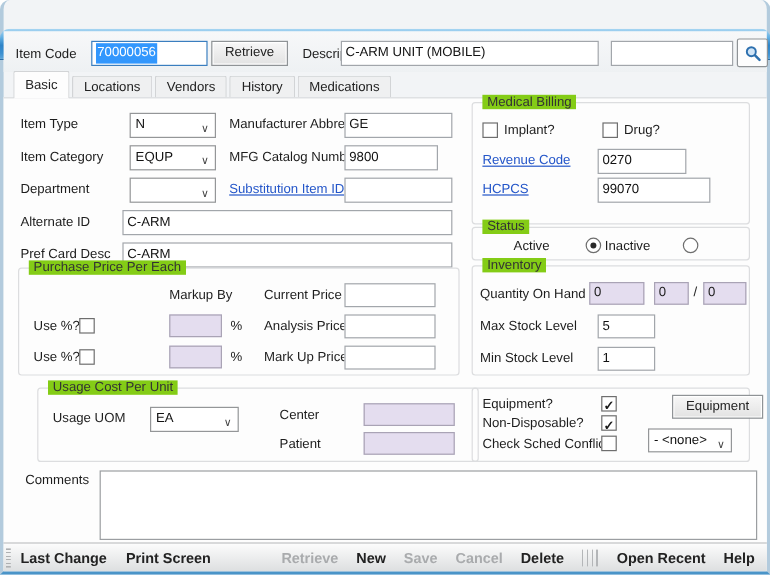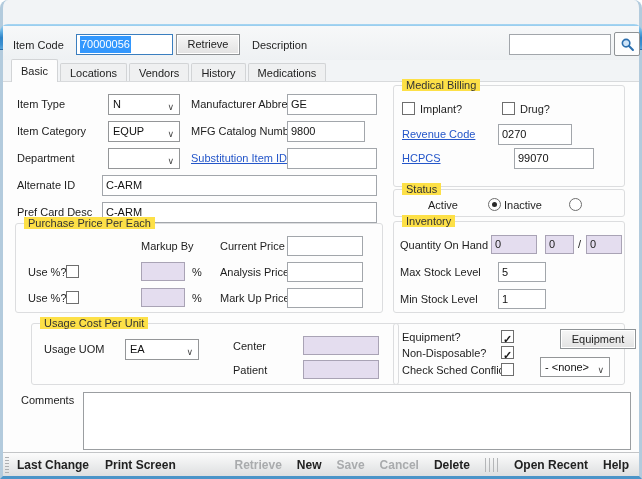--- a/index.html
+++ b/index.html
@@ -38,21 +38,21 @@
   .tabs { position:absolute; left:8px; top:60px; height:22px; display:flex; align-items:flex-end; }
   .tab { font-size:11px; color:#222; background:#eff0f1; border:1px solid #d2d4d6; border-bottom:none;
          border-radius:2px 2px 0 0; padding:3px 9px 2px; margin-right:2px; height:19px; cursor:pointer; }
   .tab.active { background:#fdfdfd; height:23px; padding-top:5px; z-index:3; position:relative; }
 
   
   .page { position:absolute; left:0; right:0; top:81px; bottom:24px; background:#fdfdfd;
           border-top:1px solid #d8dadc; }
 
   .grp { position:absolute; border:1px solid #dcdddf; border-radius:3px; }
-  .gtitle { position:absolute; top:-7px; left:8px; background:#fde047; padding:0 4px; font-size:11px; color:#333; white-space:nowrap; }
+  .gtitle { position:absolute; top:-7px; left:8px; background:#84cc16; padding:0 4px; font-size:11px; color:#333; white-space:nowrap; }
 
   .dd { position:absolute; height:21px; background:#fff; border:1px solid #949698; font-size:11px;
         line-height:19px; padding-left:4px; color:#111; cursor:pointer; }
   .chev { position:absolute; right:5px; top:3px; font-size:9px; color:#444; }
 
   .ro { position:absolute; background:#e4ddef; border:1px solid #a9a3b5; height:19px; font-size:11px;
         line-height:17px; padding-left:3px; color:#222; }
 
   .cb { position:absolute; width:13px; height:13px; background:#fff; border:1px solid #6e6e6e;
         text-align:center; cursor:pointer; }
@@ -87,20 +87,21 @@
     <span class="title">Item Master</span>
     <span class="winbtn min"><span>─</span></span>
     <span class="winbtn close"><span>✕</span></span>
   </div>
 
   <div class="header">
     <span class="lbl" style="left:10px;top:13px">Item Code</span>
     <div class="tb itemcode" style="left:73px;top:8px;width:97px"><span class="sel">70000056</span></div>
     <div class="btn" style="left:173px;top:8px;width:64px">Retrieve</div>
     <span class="lbl" style="left:249px;top:13px">Description</span>
+    <div class="tb" style="left:281px;top:8px;width:215px">C-ARM UNIT (MOBILE)</div>
     <div class="tb" style="left:506px;top:8px;width:102px"></div>
     <div class="search-btn" style="left:611px;top:6px">
       <svg width="15" height="15" viewBox="0 0 16 16">
           <circle cx="6.5" cy="6.5" r="4" fill="#cfe4f7" stroke="#2c6fae" stroke-width="1.7"></circle>
           <line x1="9.6" y1="9.6" x2="13.8" y2="13.8" stroke="#2c6fae" stroke-width="2.2" stroke-linecap="round"></line>
         </svg>
     </div>
   </div>
 
   <div class="tabs">
@@ -136,21 +137,21 @@
 
     <div class="grp" style="left:390px;top:3px;width:232px;height:102px">
       <span class="gtitle">Medical Billing</span>
       <span class="cb" style="left:8px;top:16px"></span>
       <span class="lbl" style="left:26px;top:17px">Implant?</span>
       <span class="cb" style="left:108px;top:16px"></span>
       <span class="lbl" style="left:126px;top:17px">Drug?</span>
       <span class="link" style="left:8px;top:42px">Revenue Code</span>
       <div class="tb" style="left:104px;top:38px;width:74px">0270</div>
       <span class="link" style="left:8px;top:66px">HCPCS</span>
-      <div class="tb" style="left:120px;top:62px;width:80px">99070</div>
+      <div class="tb" style="left:104px;top:62px;width:94px">99070</div>
     </div>
 
     <div class="grp" style="left:390px;top:107px;width:232px;height:28px">
       <span class="gtitle">Status</span>
       <span class="lbl" style="left:34px;top:9px">Active</span>
       <span class="radio selected" style="left:94px;top:8px"></span>
       <span class="lbl" style="left:110px;top:9px">Inactive</span>
       <span class="radio" style="left:175px;top:8px"></span>
     </div>
 

